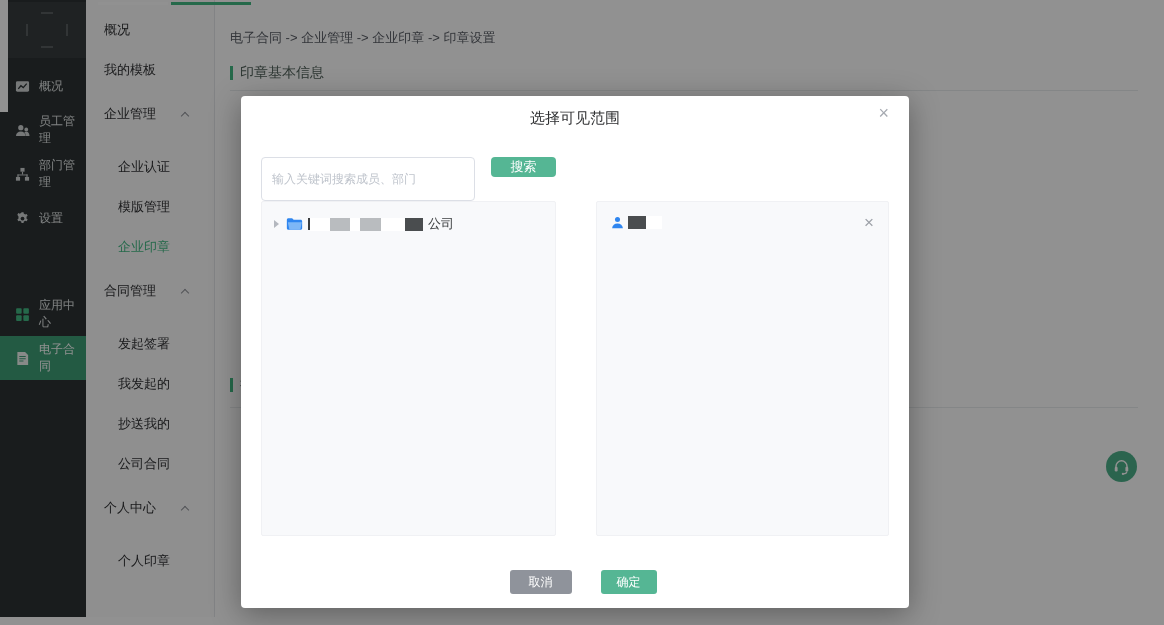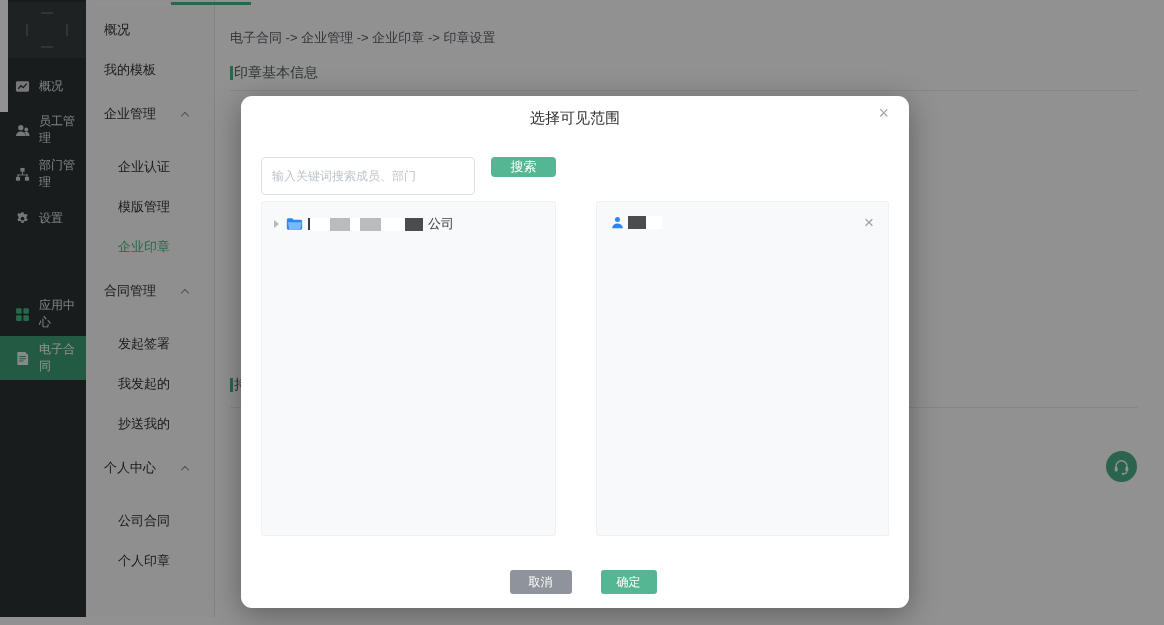--- a/index.html
+++ b/index.html
@@ -31,38 +31,38 @@
   .s-item.group .chev { display:block; position:absolute; right:26px; top:19px; width:6px; height:6px;
                         border:solid #909399; border-width:1.5px 1.5px 0 0; transform:rotate(-45deg); }
 
   
   .top-strip-white { position:absolute; left:98px; top:2px; width:70px; height:3px; background:#fff; z-index:2; }
   .top-strip-green { position:absolute; left:171px; top:2px; width:80px; height:3px; background:#42b983; z-index:2; }
 
   
   .main { position:absolute; left:215px; top:0; width:947px; height:617px; background:#fff; }
   .breadcrumb { position:absolute; left:15px; top:29px; font-size:13px; color:#5a5e66; }
-  .section { position:absolute; left:15px; display:flex; align-items:center; gap:1px;
+  .section { position:absolute; left:15px; display:flex; align-items:center; gap:7px;
              font-size:14px; color:#51625b; }
   .section .bar { width:3px; height:14px; background:#42b983; flex:0 0 3px; }
   .sec1 { top:64px; }
   .sec2 { top:376px; }
   .sec2 .clip { display:inline-block; width:10px; overflow:hidden; white-space:nowrap; }
   .divider { position:absolute; left:15px; right:24px; height:1px; background:#e9ebee; }
   .div1 { top:90px; } .div2 { top:407px; }
   .service-btn { position:absolute; left:891px; top:451px; width:31px; height:31px; border-radius:50%;
                  background:#4db08a; display:flex; align-items:center; justify-content:center; cursor:pointer; }
 
   
   .overlay { position:absolute; inset:0; background:rgba(0,0,0,0.43); z-index:10; }
   .modal { position:absolute; left:241px; top:96px; width:668px; height:512px; background:#fff;
-           border-radius:11px; box-shadow:0 6px 30px rgba(0,0,0,.35); z-index:20; }
+           border-radius:4px; box-shadow:0 6px 30px rgba(0,0,0,.35); z-index:20; }
   .modal-title { position:absolute; top:13px; left:0; right:0; text-align:center; font-size:15px; color:#303133; }
   .modal-close { position:absolute; top:8px; right:20px; font-size:18px; color:#a7abb2; cursor:pointer; line-height:1; }
-  .search-input { position:absolute; left:20px; top:61px; width:214px; height:38px; border:1px solid #dcdfe6;
+  .search-input { position:absolute; left:20px; top:61px; width:214px; height:44px; border:1px solid #dcdfe6;
                   border-radius:4px; padding:0 10px; font-size:12px; color:#0f172a; outline:none;
                   font-family:"Liberation Sans","DejaVu Sans",sans-serif; }
   .search-input::placeholder { color:#bfc4cc; }
   .search-btn { position:absolute; left:250px; top:61px; width:65px; height:20px; background:#55b694; color:#fff;
                 border:none; border-radius:4px; font-size:13px; cursor:pointer;
                 font-family:"Liberation Sans","DejaVu Sans",sans-serif; }
   .panel { position:absolute; top:105px; height:335px; background:#f8f9fb; border:1px solid #f0f1f4; border-radius:2px; }
   .panel-left { left:20px; width:295px; }
   .panel-right { left:355px; width:293px; }
   .tree-row { display:flex; align-items:center; padding:13px 12px; gap:5px; font-size:13px; color:#3a3d3f; cursor:pointer; }
@@ -217,28 +217,28 @@
       <div class="s-item indent">
         <span>我发起的</span>
         
       </div>
 
       <div class="s-item indent">
         <span>抄送我的</span>
         
       </div>
 
+      <div class="s-item indent">
+        <span>公司合同</span>
+        
+      </div>
+
       <div class="s-item group">
         <span>个人中心</span>
         <span class="chev"></span>
-      </div>
-
-      <div class="s-item indent">
-        <span>公司合同</span>
-        
       </div>
 
       <div class="s-item indent">
         <span>个人印章</span>
         
       </div>
     </div>
 
   <div class="main">
     <div class="breadcrumb">电子合同 -&gt; 企业管理 -&gt; 企业印章 -&gt; 印章设置</div>

